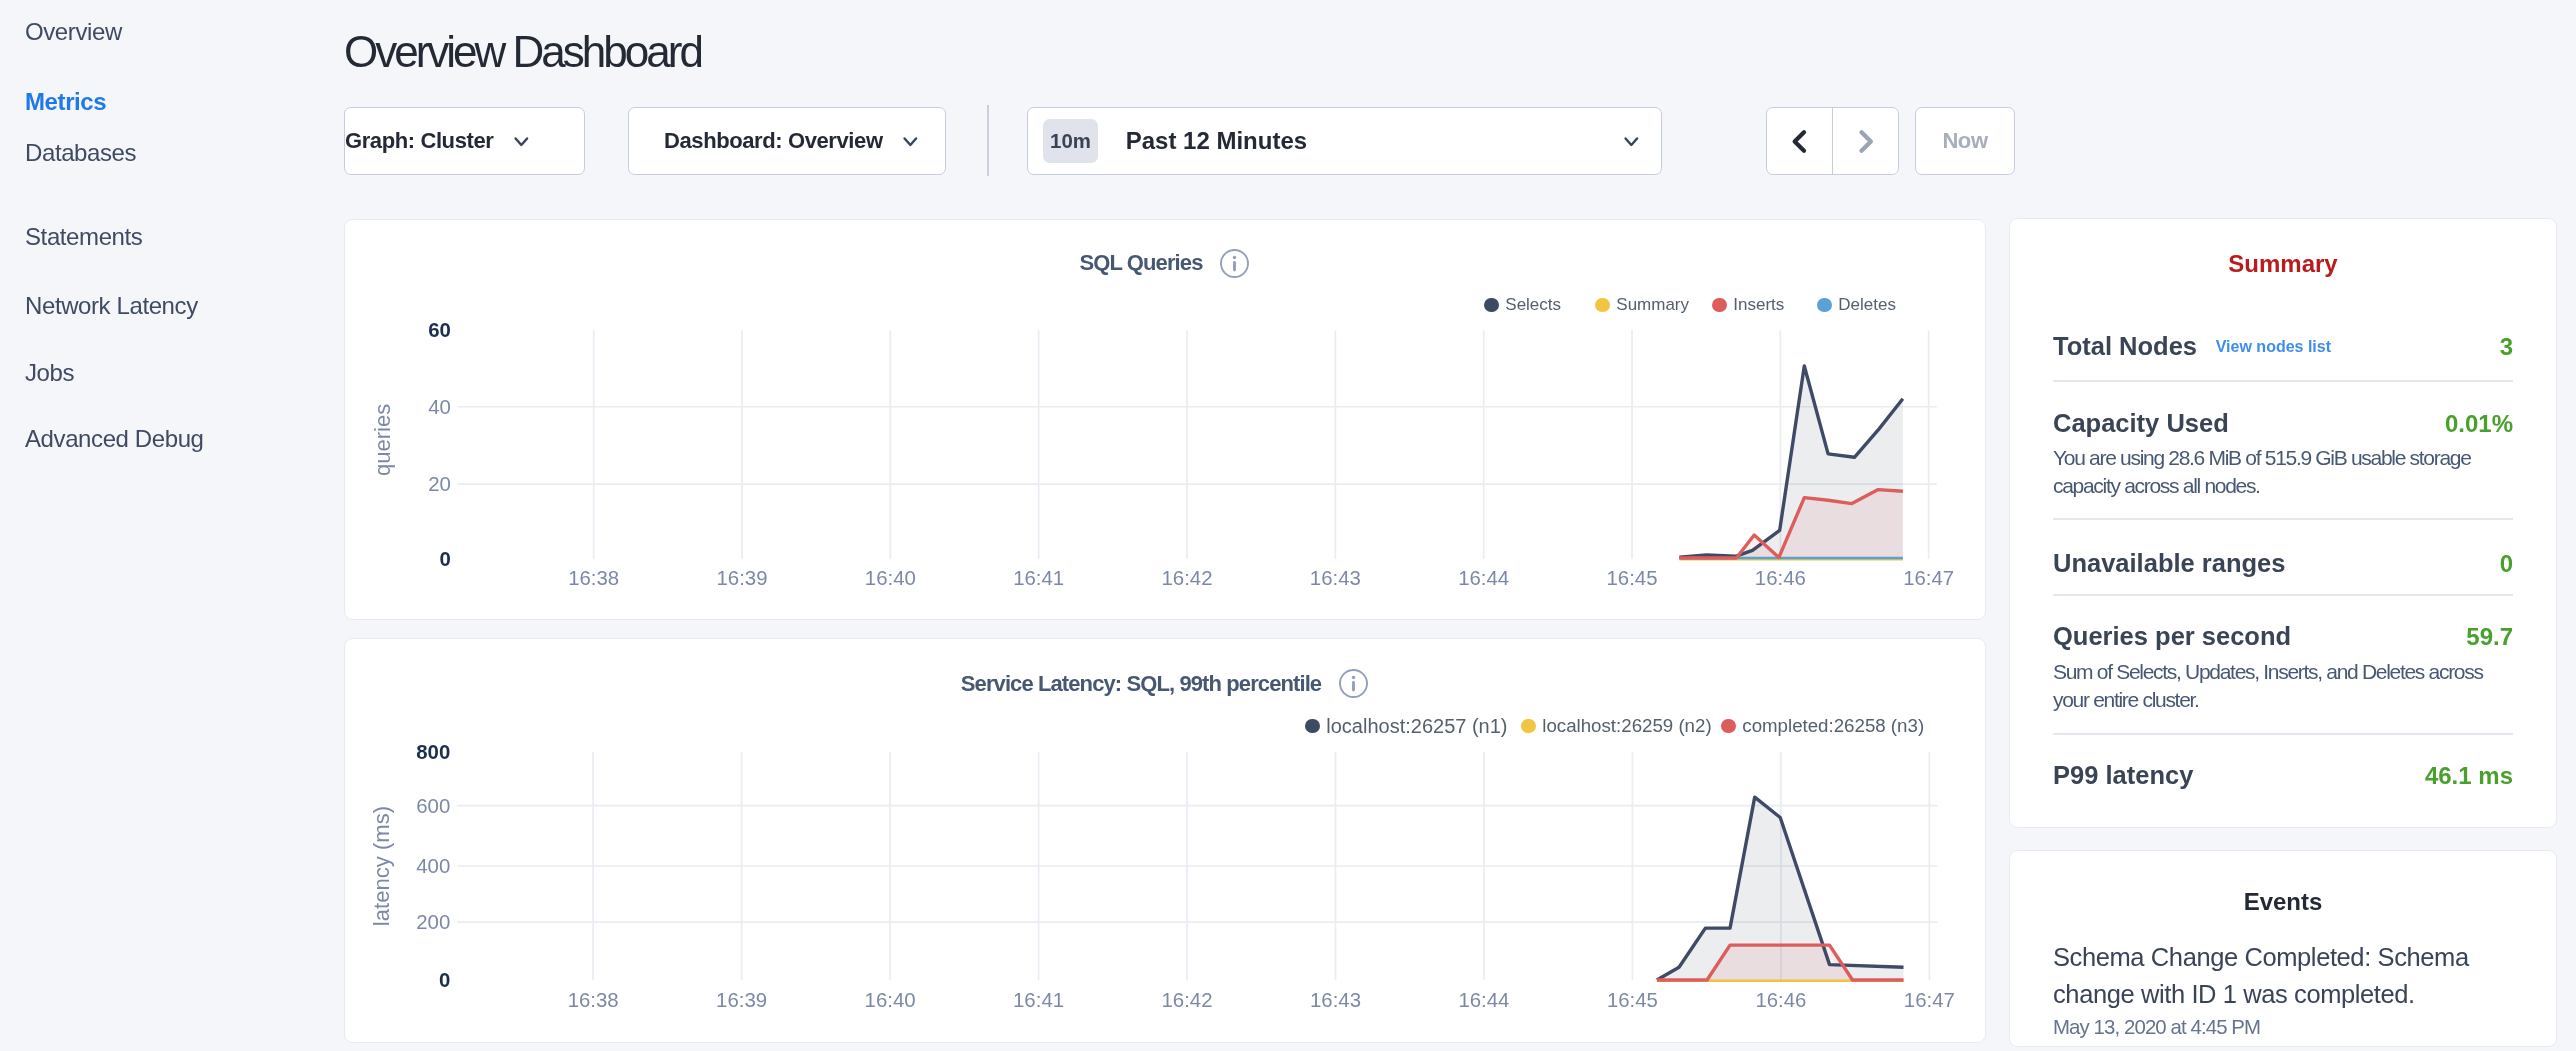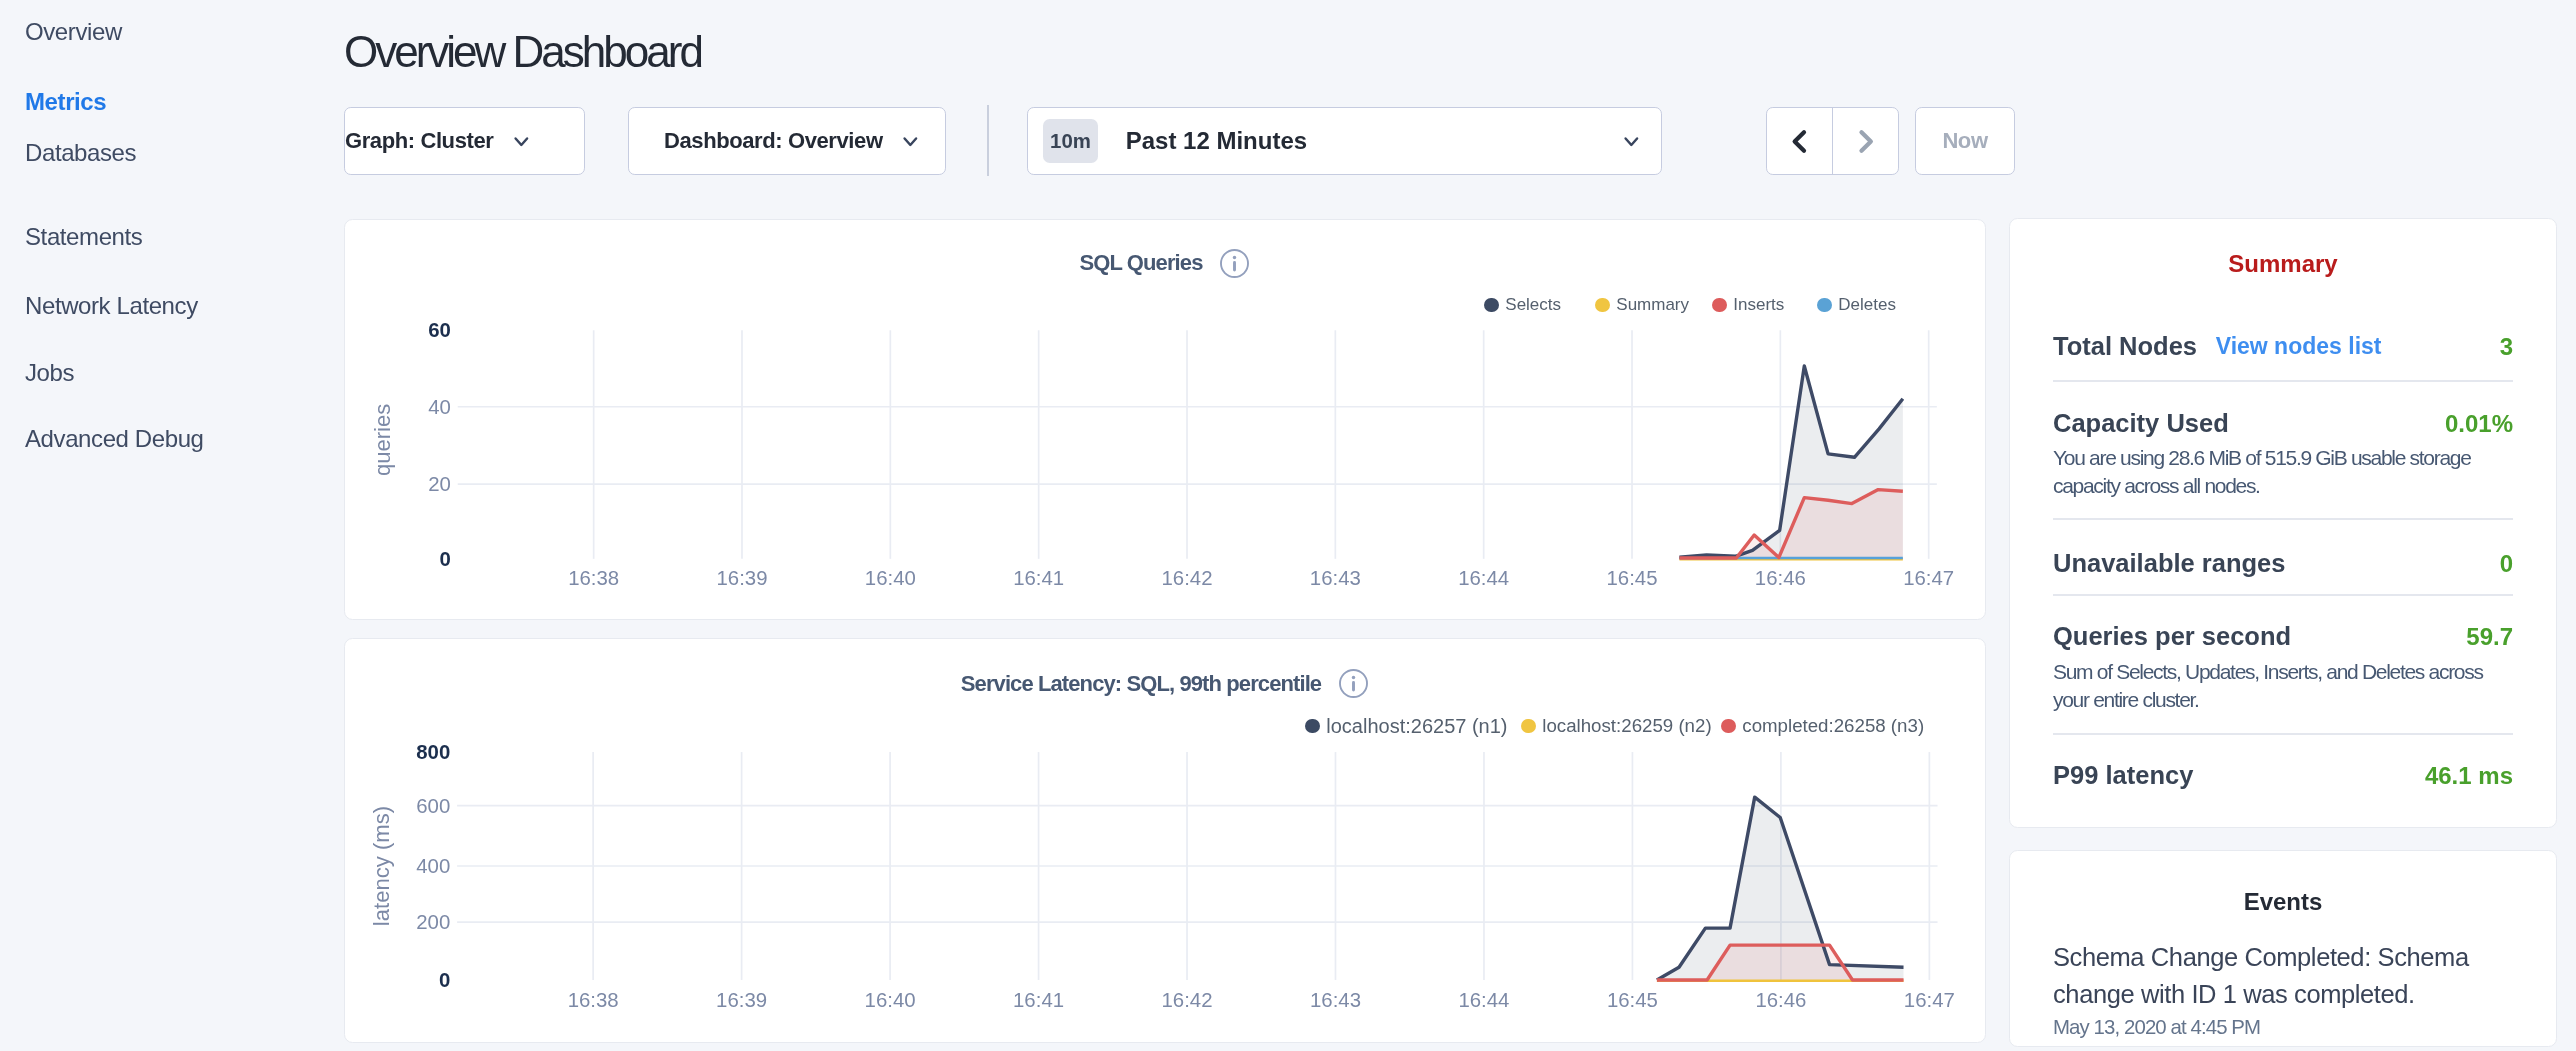--- a/index.html
+++ b/index.html
@@ -183,21 +183,21 @@
     <polygon points="1544,402 1603,402 1630,361 1747,361 1774,402 1834,402 1834,402 1544,402" fill="rgba(221,93,92,0.1)"></polygon>
     <polyline points="1544,403 1834,403" fill="none" stroke="#f0c33c" stroke-width="3" stroke-linejoin="round"></polyline>
     <polyline points="1544,402 1570,387 1601,341 1630,341 1659,187 1689,211 1747,384 1834,387" fill="none" stroke="#3e4a66" stroke-width="4" stroke-linejoin="round"></polyline>
     <polyline points="1544,402 1603,402 1630,361 1747,361 1774,402 1834,402" fill="none" stroke="#dd5d5c" stroke-width="4" stroke-linejoin="round"></polyline>
   </svg>
 
 <div class="card" style="left:2009px; top:218px; width:548px; height:610px;">
   <div class="abs" style="left:0; right:0; top:31px; text-align:center; font-weight:bold; font-size:24px; color:#b91c1c;">Summary</div>
   <div class="srow" style="top:112px; height:31px;justify-content:flex-end;">
     <span class="slab">Total Nodes</span>
-    <span style="margin-left:18.7px; font-weight:bold; font-size:23px; color:#3e8ef0;">View nodes list</span>
+    <span style="margin-left:18.7px; font-weight:bold; font-size:16px; color:#3e8ef0;">View nodes list</span>
     <span class="sval">3</span>
   </div>
   <div class="sdiv" style="top:161px;"></div>
   <div class="srow" style="top:189px; height:31px;">
     <span class="slab">Capacity Used</span>
     <span class="sval">0.01%</span>
   </div>
   <div class="sdesc" style="top:225px;">You are using 28.6 MiB of 515.9 GiB usable storage capacity across all nodes.</div>
   <div class="sdiv" style="top:299px;"></div>
   <div class="srow" style="top:329px; height:31px;">

